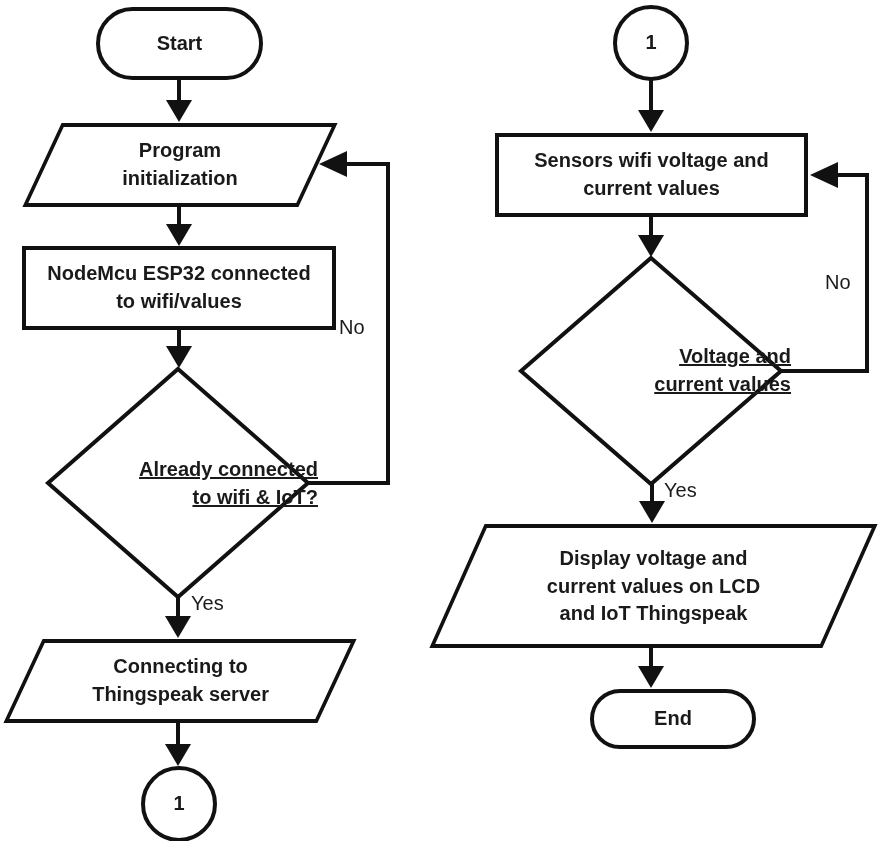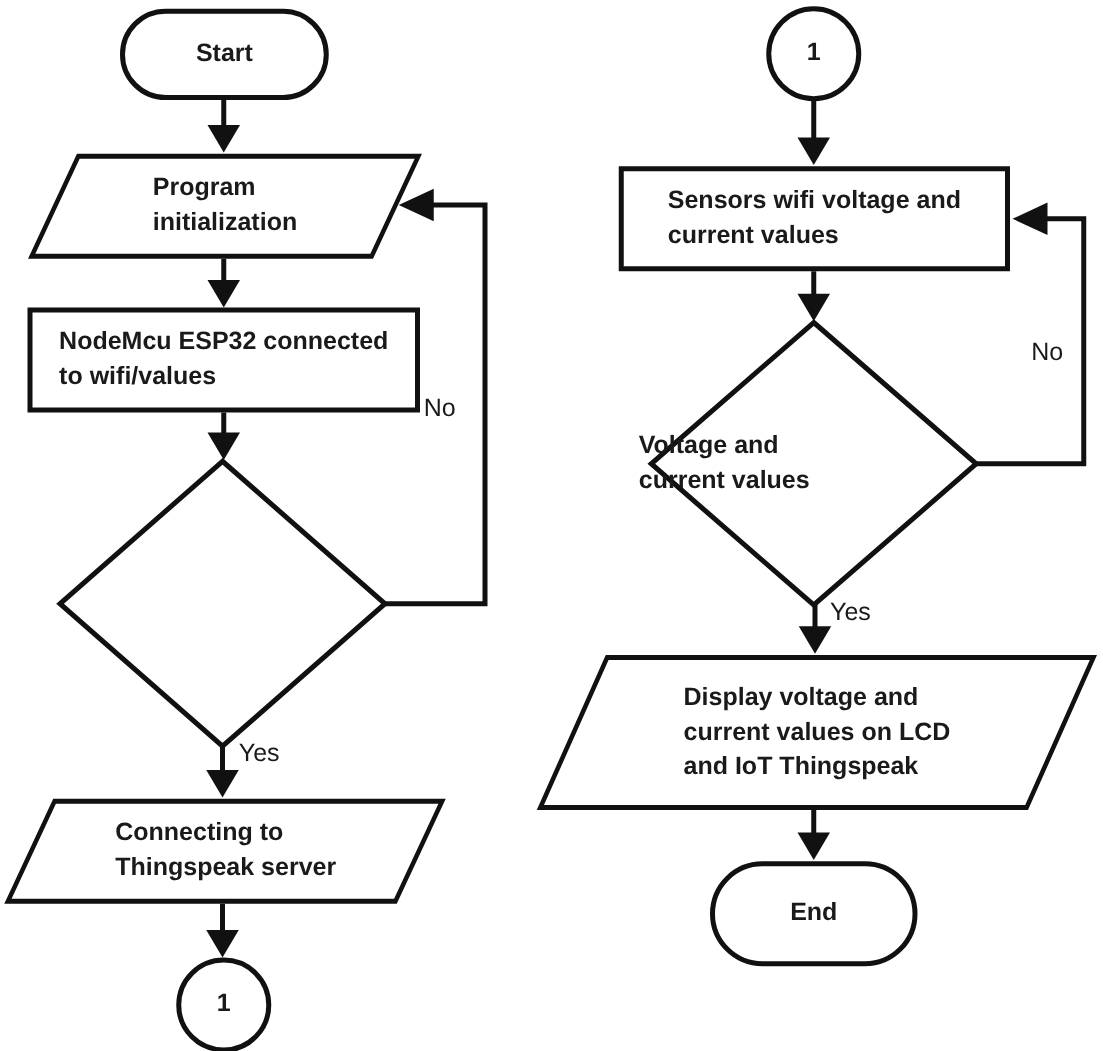--- a/index.html
+++ b/index.html
@@ -31,32 +31,33 @@
     align-items: center;
     justify-content: center;
     text-align: center;
   }
   .label {
     font-weight: 700;
     font-size: 20px;
     line-height: 1.38;
     color: #1a1a1a;
     white-space: pre-line;
-    text-align: left;
+    text-align: center;
   }
   .stadium-start { border-radius: 37px; }
   .stadium-end   { border-radius: 42px; }
   .circle        { border-radius: 50%; }
   .para1 { transform: skewX(-25deg); }
   .para1 .label { transform: skewX(25deg); }
   .para3 { transform: skewX(-24deg); }
   .para3 .label { transform: skewX(24deg); }
   .diamond-label {
     position: absolute;
-    text-align: left;
+    text-align: right;
+    text-decoration: underline;
   }
   .edge-label {
     position: absolute;
     font-weight: 400;
     font-size: 20px;
     color: #1a1a1a;
   }
 </style>
 </head>
 <body>
@@ -110,20 +111,22 @@
   <div class="node para1" style="left:42px; top:123px; width:276px; height:84px;">
     <div class="label">Program
 initialization</div>
   </div>
 
   <div class="node" style="left:22px; top:246px; width:314px; height:84px;">
     <div class="label">NodeMcu ESP32 connected
 to wifi/values</div>
   </div>
 
+  <div class="diamond-label label" style="left:38px; top:456px; width:280px;">Already connected
+to wifi &amp; IoT?</div>
 
   <span class="edge-label" style="left:191px; top:592px;">Yes</span>
 
   <span class="edge-label" style="left:339px; top:316px;">No</span>
 
   <div class="node para1" style="left:23px; top:639px; width:314px; height:84px;">
     <div class="label">Connecting to
 Thingspeak server</div>
   </div>
 
@@ -146,17 +149,17 @@
   <span class="edge-label" style="left:825px; top:271px;">No</span>
 
   <span class="edge-label" style="left:664px; top:479px;">Yes</span>
 
   <div class="node para3" style="left:457px; top:524px; width:393px; height:124px;">
     <div class="label">Display voltage and
 current values on LCD
 and IoT Thingspeak</div>
   </div>
 
-  <div class="node stadium-end" style="left:568px; top:689px; width:166px; height:84px;">
+  <div class="node stadium-end" style="left:590px; top:689px; width:166px; height:60px;">
     <div class="label">End</div>
   </div>
 
 </div>
 
 </body></html>

